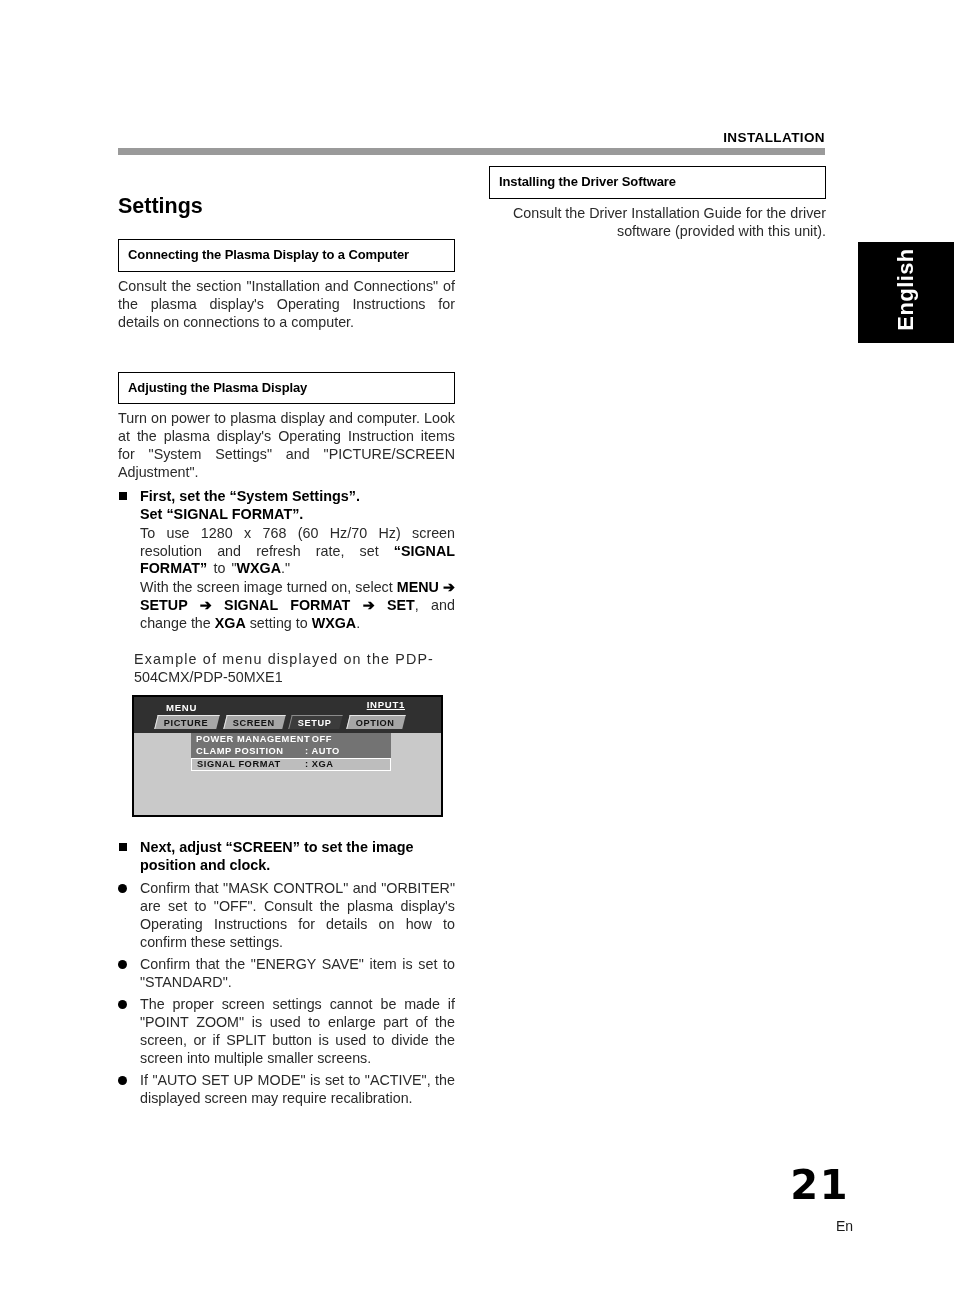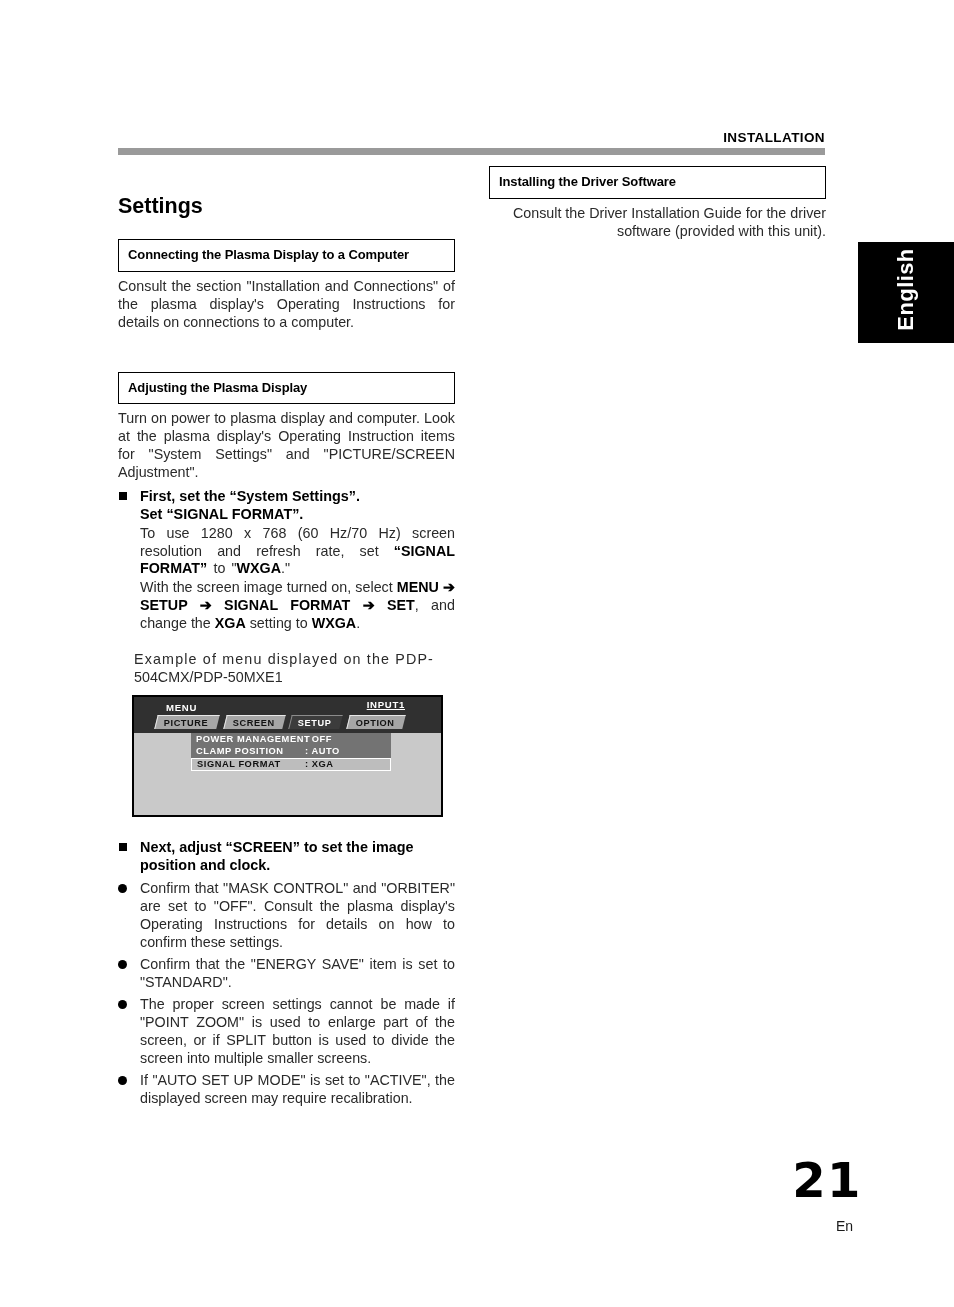--- a/index.html
+++ b/index.html
@@ -244,22 +244,22 @@
     letter-spacing: 0.4px;
     display: flex;
     align-items: center;
     justify-content: center;
     padding-left: 6px;
   }
 
   
   .folio-num {
     position: absolute;
-    right: 92px; bottom: 99px;
-    font-size: 48px;
+    right: 105px; bottom: 99px;
+    font-size: 40px;
     font-weight: bold;
     letter-spacing: 1.5px;
     color: #000;
     font-family: "DejaVu Sans", sans-serif;
   }
   .folio-en {
     position: absolute;
     right: 101px; bottom: 73px;
     font-size: 14px;
     color: #1a1a1a;

